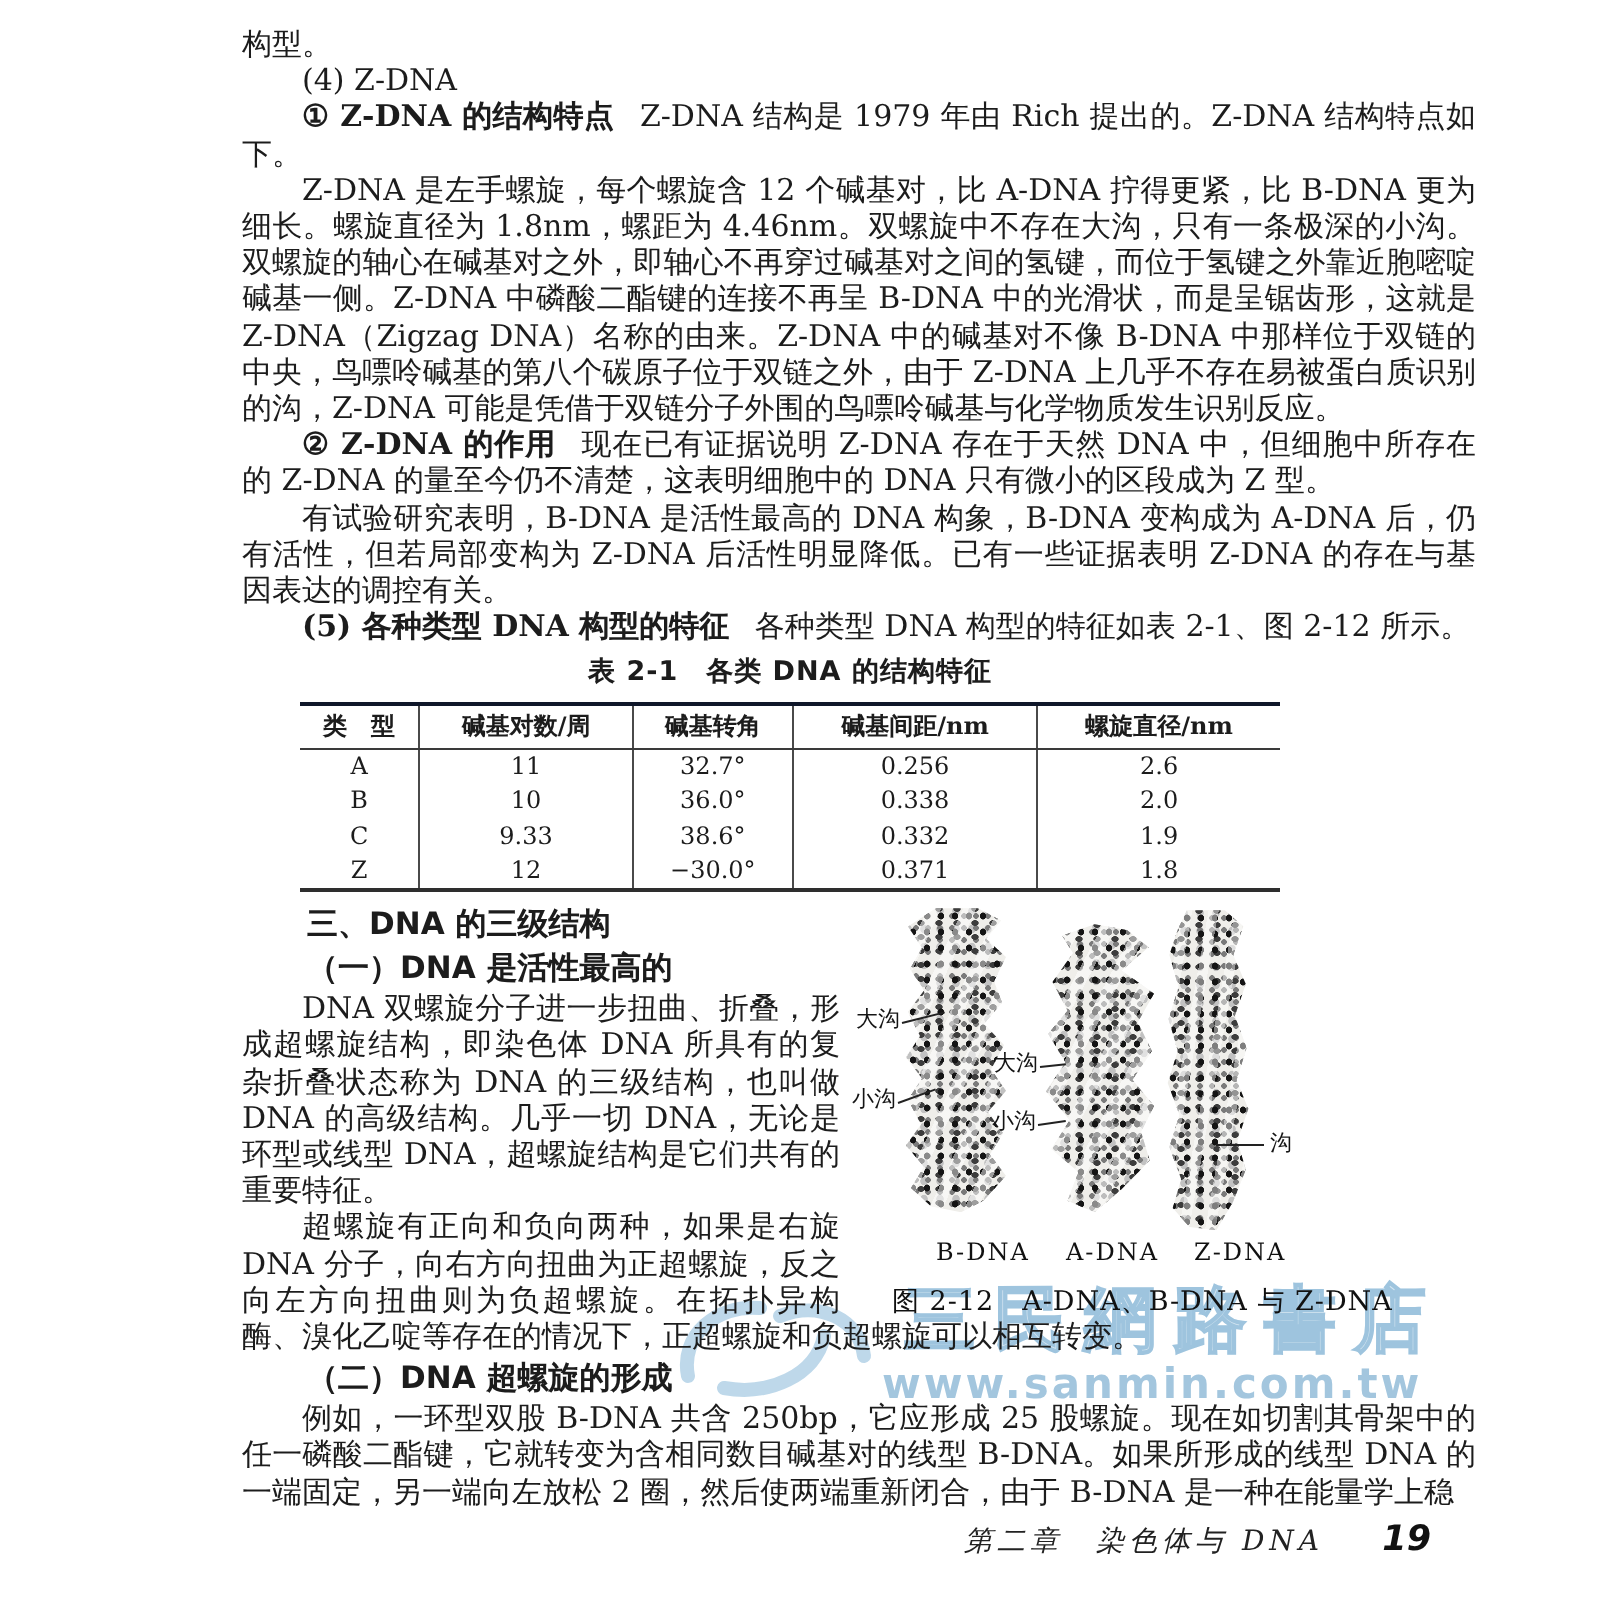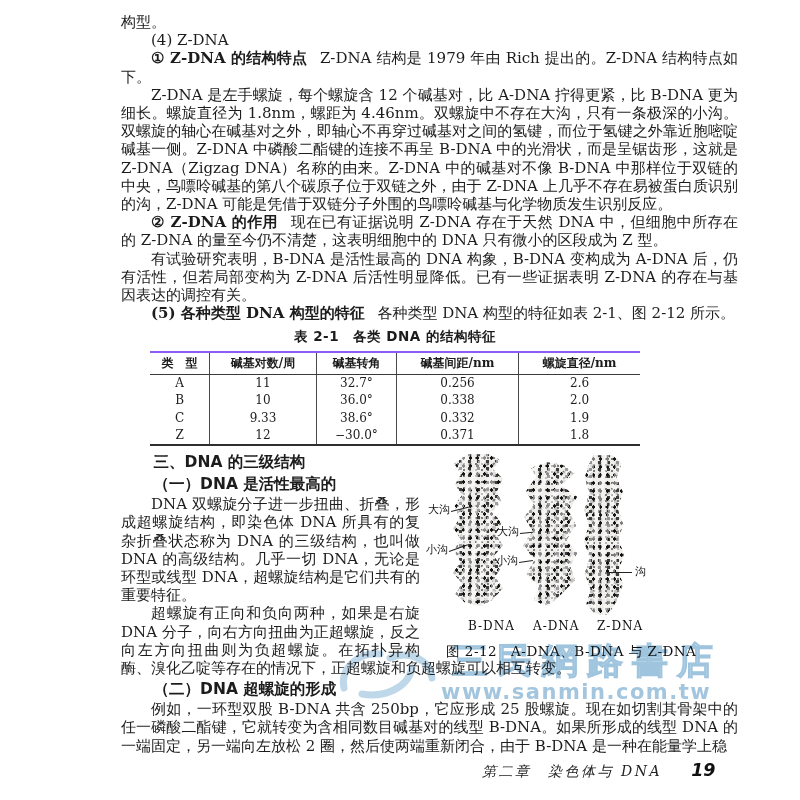--- a/index.html
+++ b/index.html
@@ -14,21 +14,21 @@
     font-size:15px;line-height:18.2px;text-align:justify;
   }
   p.body{margin:0;}
   p.ind{text-indent:2em;}
   .runin{font-weight:bold;margin-right:.85em;}
   
   .tbl-wrap{margin:5px 0 6px 29px;width:490px;}
   .tbl-title{font-weight:bold;font-size:13.5px;text-align:center;margin:2px 0 5px 0;
     font-family:"DejaVu Sans","Liberation Sans",sans-serif;letter-spacing:.5px;}
   table.tbl{border-collapse:collapse;width:100%;
-    border-top:2px solid #8b5cf6;border-bottom:2px solid #2e2e2e;
+    border-top:2px solid #0f172a;border-bottom:2px solid #2e2e2e;
     font-size:12px;line-height:13px;}
   table.tbl th{font-weight:bold;padding:4px 0 4px 0;border-bottom:1px solid #3a3a3a;text-align:center;}
   table.tbl td{padding:2.2px 0;text-align:center;}
   table.tbl th + th, table.tbl td + td{border-left:1px solid #4a4a4a;}
   
   .sec h3{
     font-family:"DejaVu Sans","Liberation Sans",sans-serif;
     font-size:15.5px;line-height:20px;margin:2px 0 1px 2.1em;font-weight:bold;
   }
   

